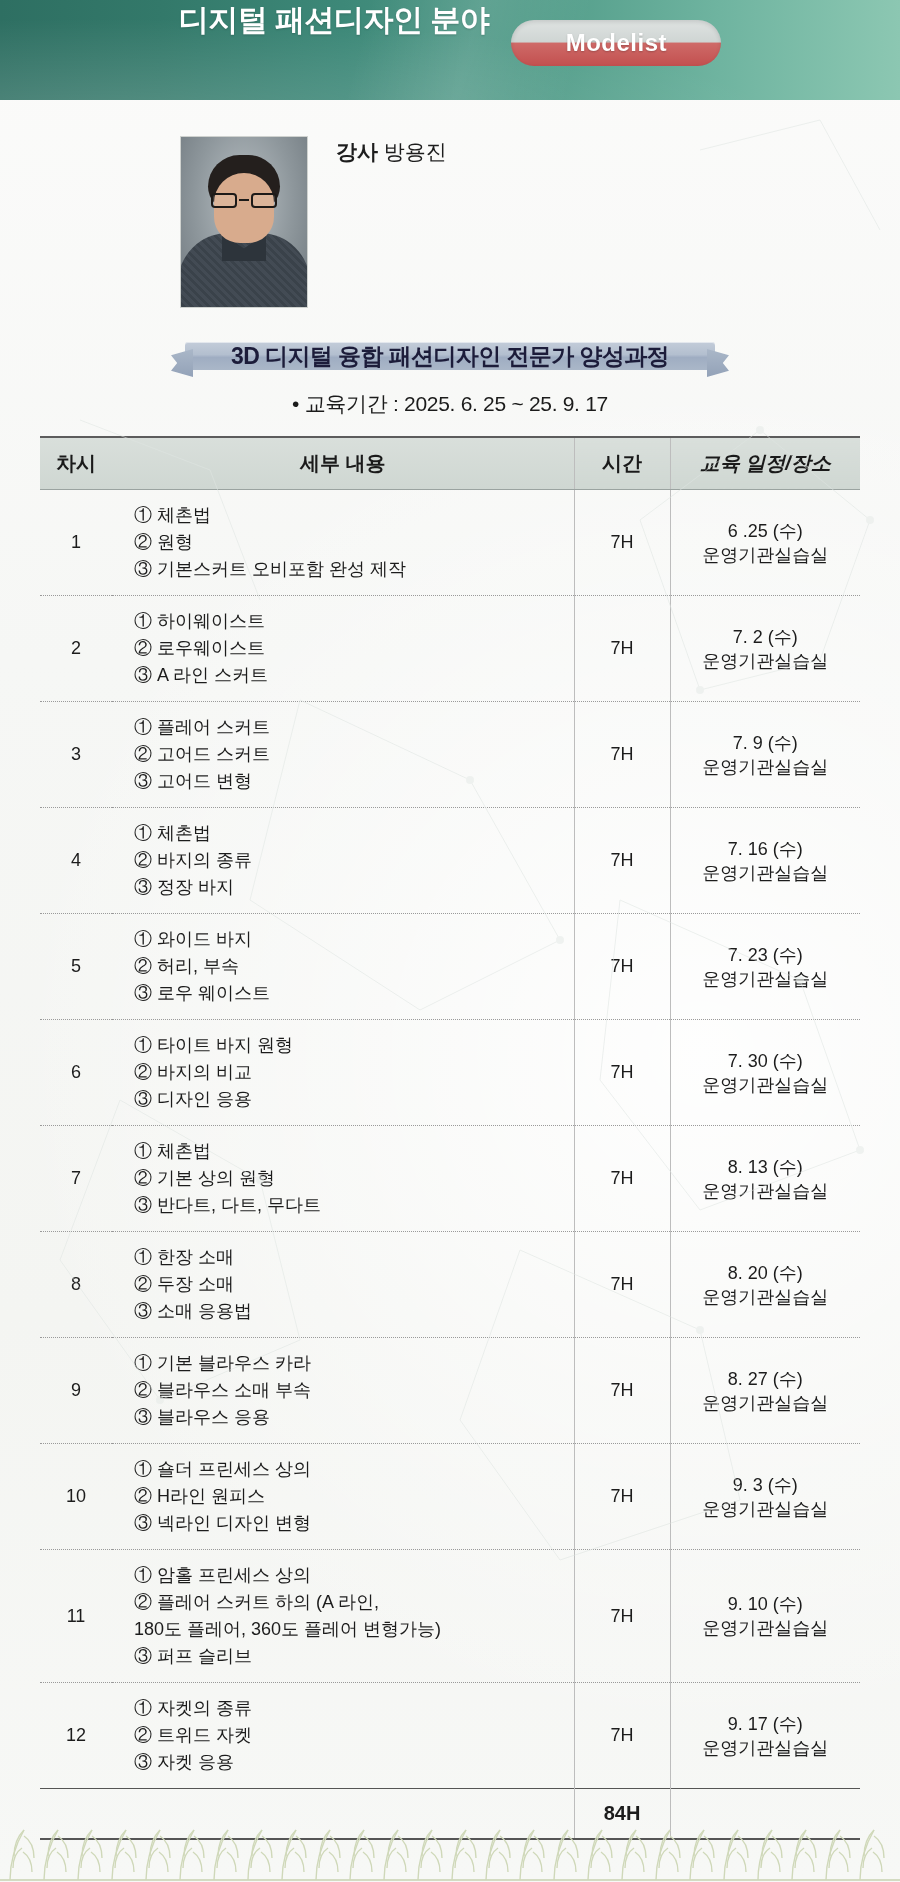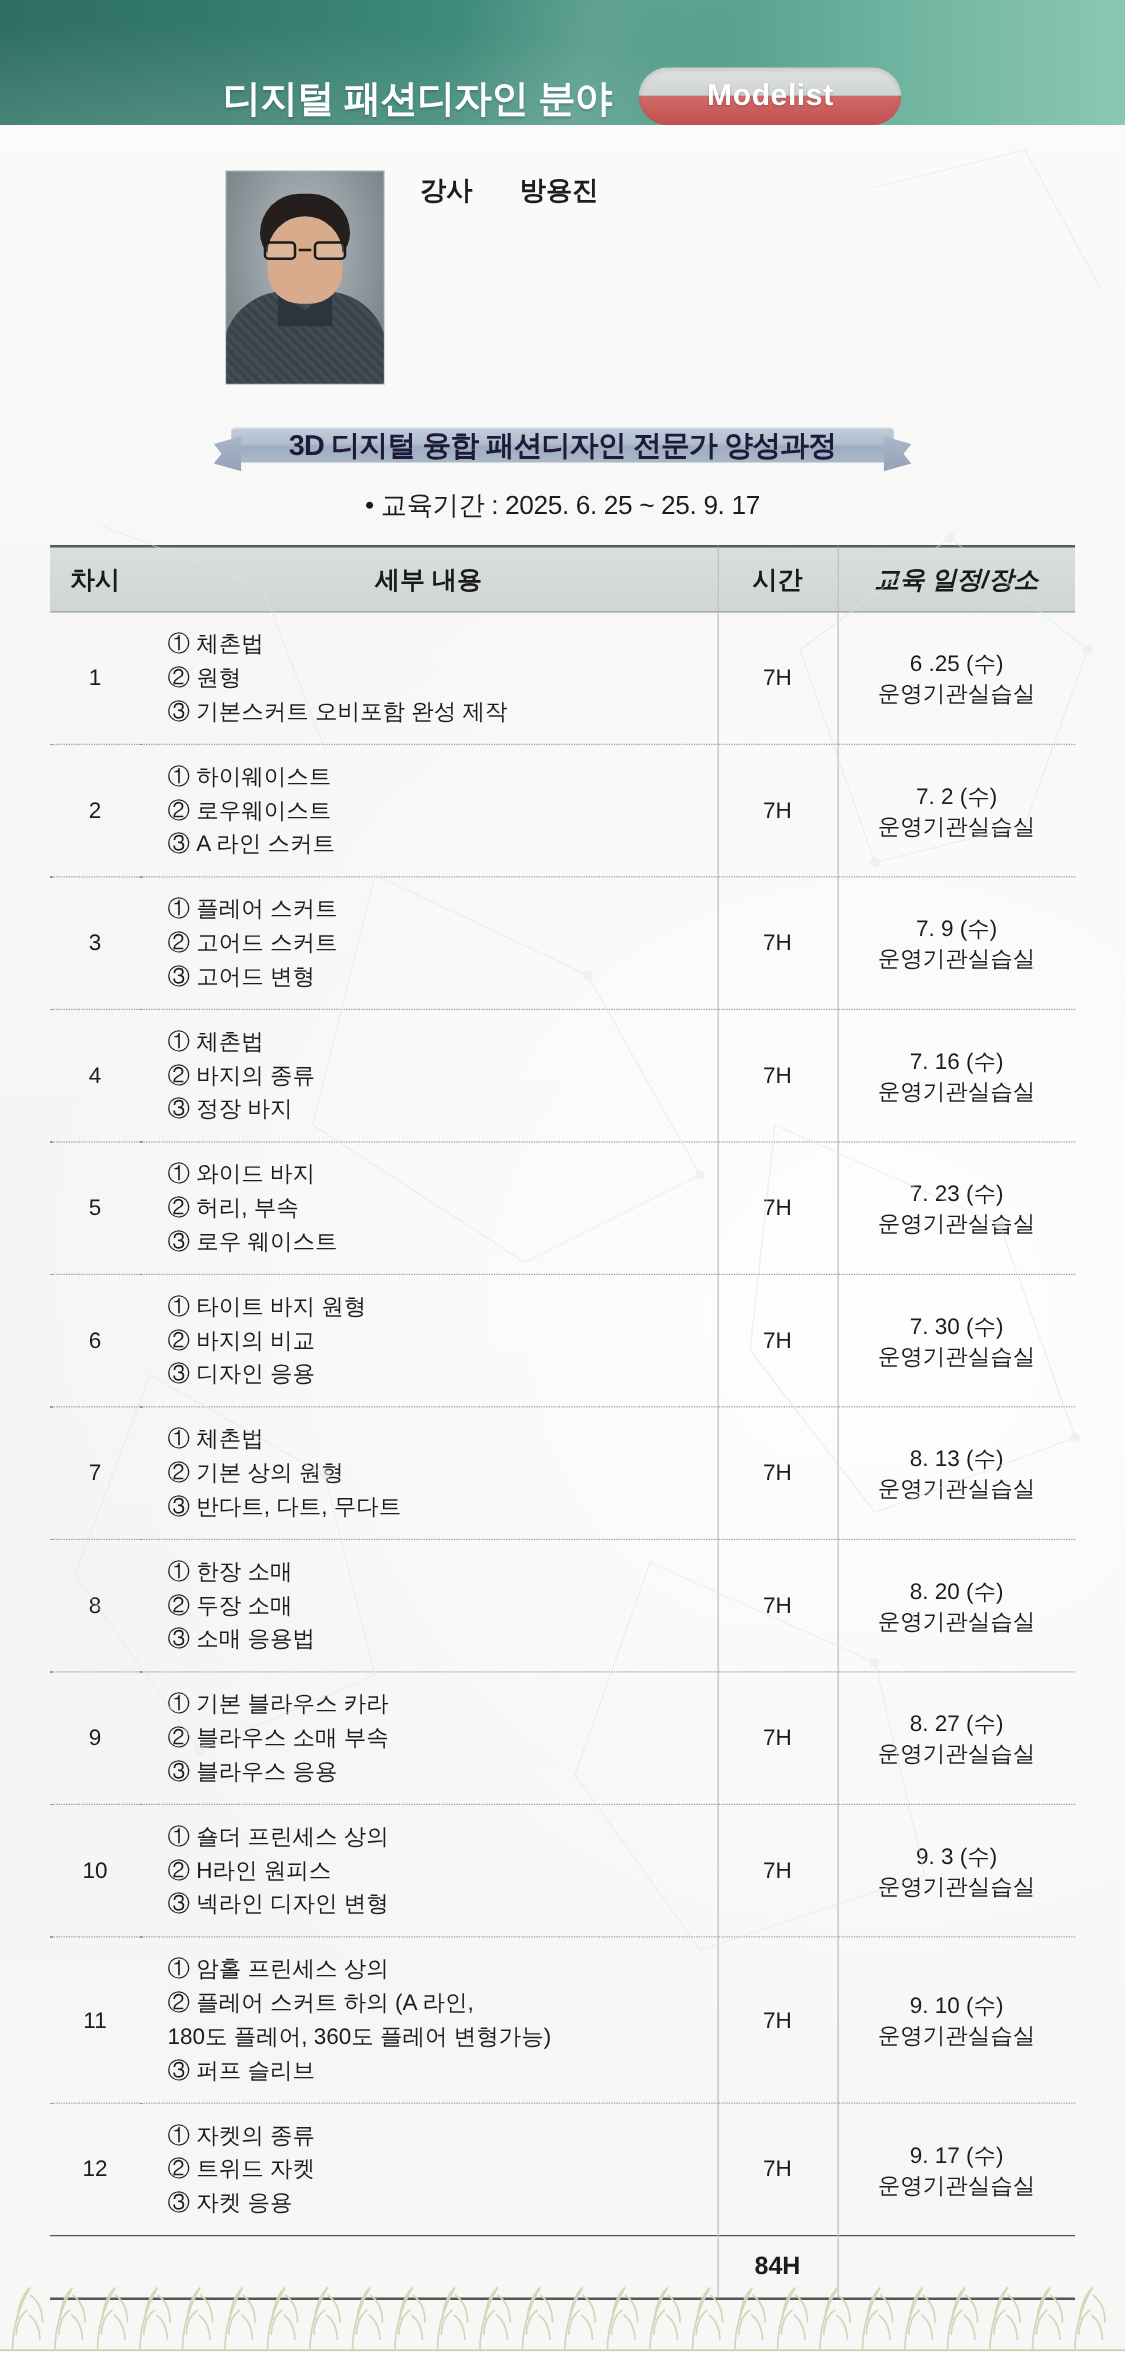--- a/index.html
+++ b/index.html
@@ -38,21 +38,21 @@
     position: absolute;
     inset: 0;
     background:
       linear-gradient(105deg, rgba(255,255,255,0.00) 40%, rgba(255,255,255,0.12) 52%, rgba(255,255,255,0.00) 64%),
       radial-gradient(ellipse at 12% 120%, rgba(255,255,255,.18), rgba(255,255,255,0) 60%);
   }
   .header-inner {
     position: relative;
     height: 100%;
     display: flex;
-    align-items: flex-end;
+    align-items: flex-start;
     justify-content: center;
     gap: 22px;
   }
   .header-title {
     color: #ffffff;
     font-size: 30px;
     font-weight: bold;
     letter-spacing: -0.5px;
     text-shadow: 0 1px 2px rgba(0,0,0,.18);
   }
@@ -130,21 +130,21 @@
     clip-path: polygon(0 0, 50% 55%, 100% 0, 100% 100%, 0 100%);
   }
 
   .instructor-text { padding-top: 2px; }
   .instructor-name {
     font-size: 21px;
     color: #1d1d1d;
     margin-bottom: 10px;
   }
   .instructor-name .label { font-weight: bold; }
-  .instructor-name .name { font-weight: bold; margin-left: 32px; }
+  .instructor-name .name { font-weight: normal; }
   .career { list-style: none; margin: 0; padding: 0; }
   .career li {
     font-size: 18px;
     color: #232323;
     line-height: 1.55;
     position: relative;
     padding-left: 16px;
   }
   .career li::before {
     content: "•";

